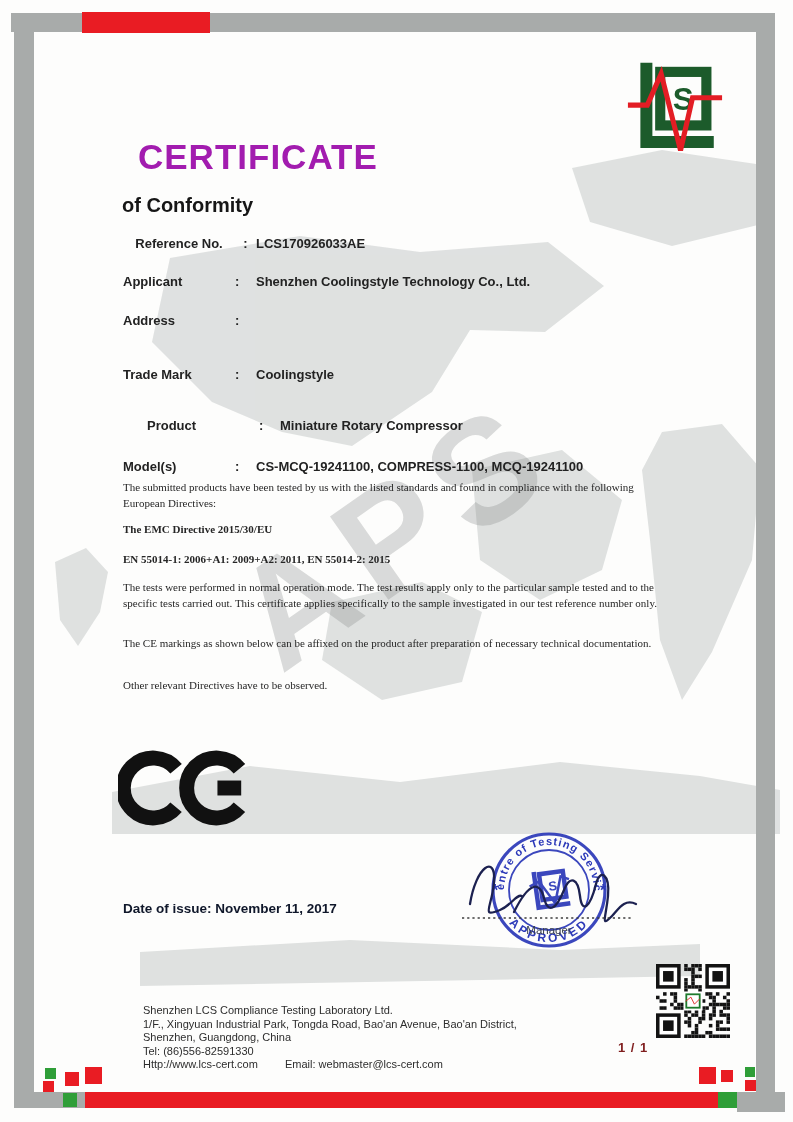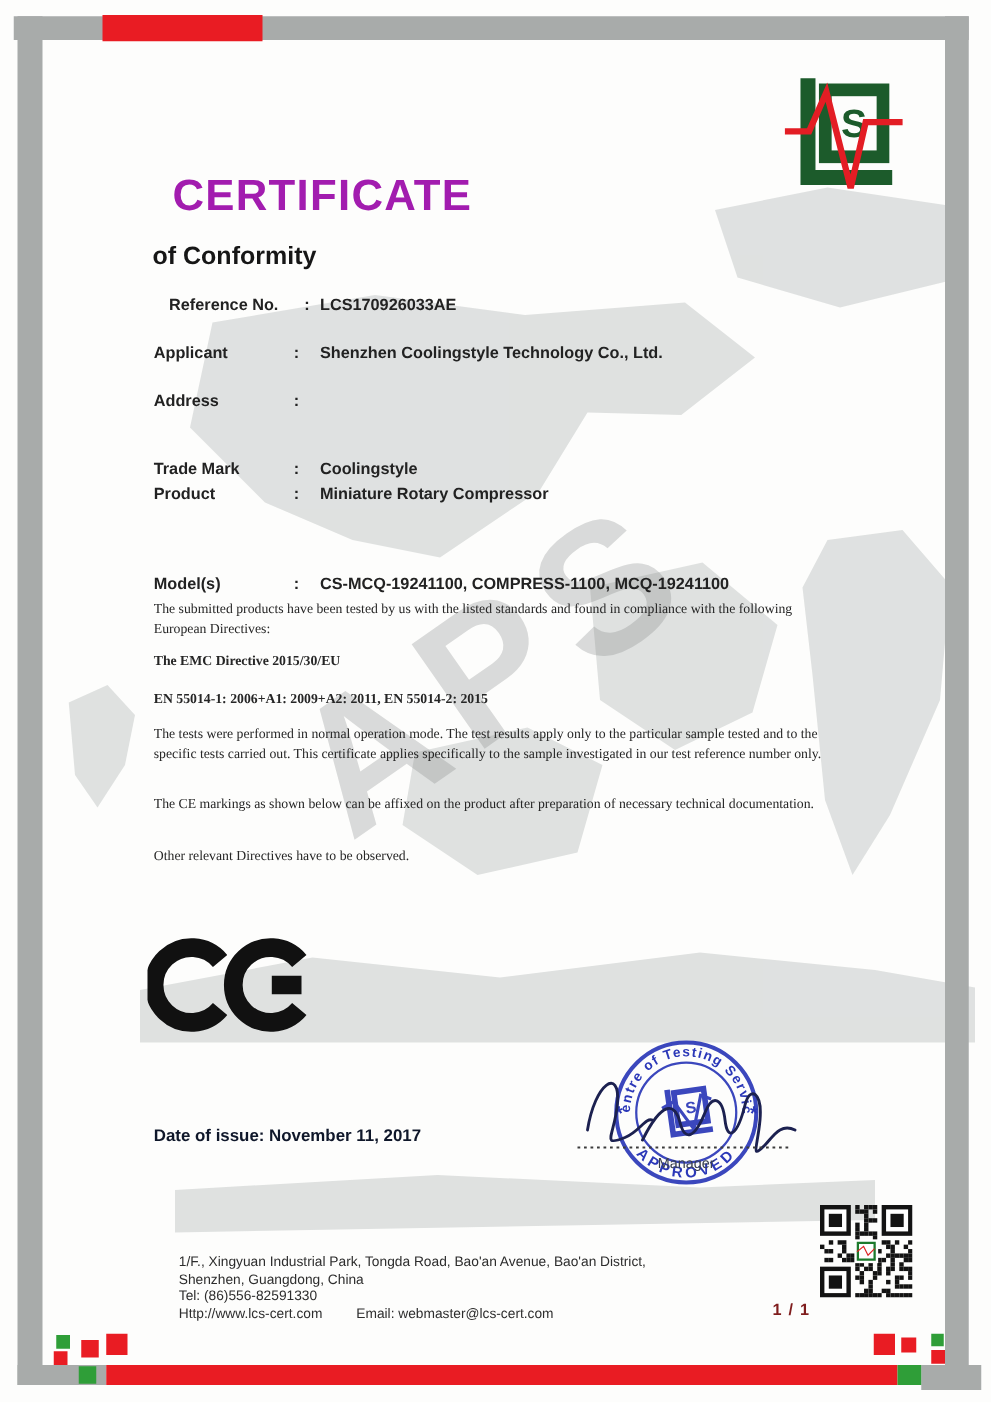--- a/index.html
+++ b/index.html
@@ -36,21 +36,21 @@
   #logo{left:627px;top:57px;}
   #title-block{left:121px;top:120px;}
   #title-block h1{margin:17px;font-size:35px;letter-spacing:1px;color:#a21caf;text-align:right;}
   #title-block h2{margin:2px 0 0 1px;font-size:20px;color:#161616;}
   
   .field-row{position:absolute;left:123px;display:flex;width:570px;font-size:13px;font-weight:bold;color:#222;}
   .field-row .lbl{width:112px;flex:0 0 112px;}
   .field-row .sep{width:21px;flex:0 0 21px;}
   .field-row .val{max-width:428px;line-height:15.5px;}
   #row-0{top:236px;text-align:center;} #row-1{top:274px;} #row-2{top:313px;}
-  #row-3{top:367px;} #row-4{top:387px;} #row-5{top:442px;margin-top:17px;}
+  #row-3{top:367px;} #row-4{top:418px;margin-left:24px;} #row-5{top:442px;margin-top:17px;}
   
   .para{position:absolute;left:123px;width:548px;margin:0;font-size:11px;line-height:15.6px;color:#262626;font-family:Liberation Serif, serif;}
   .para.bold{font-weight:bold;}
   #p-0{top:480px;} #p-1{top:522px;} #p-2{top:552px;}
   #p-3{top:580px;} #p-4{top:636px;} #p-5{top:678px;}
   
   #ce{left:118px;top:743px;}
   #date-line{left:123px;top:901px;font-size:13.5px;font-weight:bold;color:#0f172a;}
   #stamp{left:456px;top:820px;}
   
@@ -179,20 +179,21 @@
     </g>
     <g fill="none" stroke="#1c2150" stroke-width="2.3" stroke-linecap="round">
       <path d="M 14 84 C 20 46 40 34 38 62 C 36 88 24 98 44 90 C 56 85 60 74 66 76"></path>
       <path d="M 58 92 C 74 60 84 62 88 78 C 92 94 100 90 108 70 C 114 55 122 58 124 76 C 126 94 134 88 140 64 C 144 48 154 54 152 76 C 150 98 144 108 156 96 C 162 90 168 78 180 84"></path>
     </g>
     <line x1="6" y1="98" x2="176" y2="98" stroke="#3c3c3c" stroke-width="1.6" stroke-dasharray="2.2 3"></line>
     <text x="93" y="114" text-anchor="middle" font-size="11.5" fill="#39404d" font-family="Liberation Sans, sans-serif">Manager</text>
   </svg>
 
   <div id="footer" class="content">
+    <div>Shenzhen LCS Compliance Testing Laboratory Ltd.</div>
     <div>1/F., Xingyuan Industrial Park, Tongda Road, Bao'an Avenue, Bao'an District,</div>
     <div>Shenzhen, Guangdong, China</div>
     <div class="frow">
       <span>Tel: (86)556-82591330</span>
     </div>
     <div class="frow">
       <span>Http://www.lcs-cert.com</span>
       <span>Email: webmaster@lcs-cert.com</span>
     </div>
   </div>

